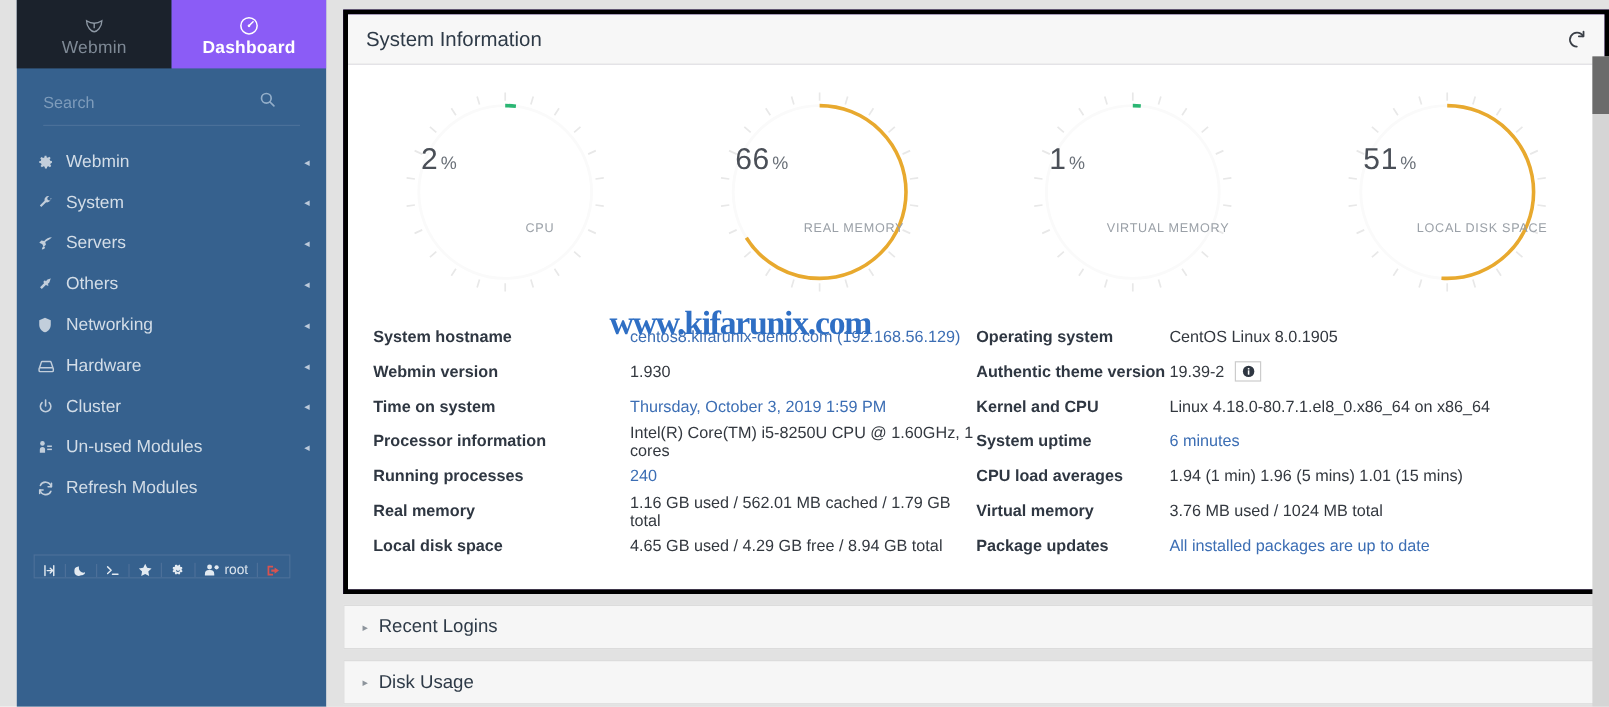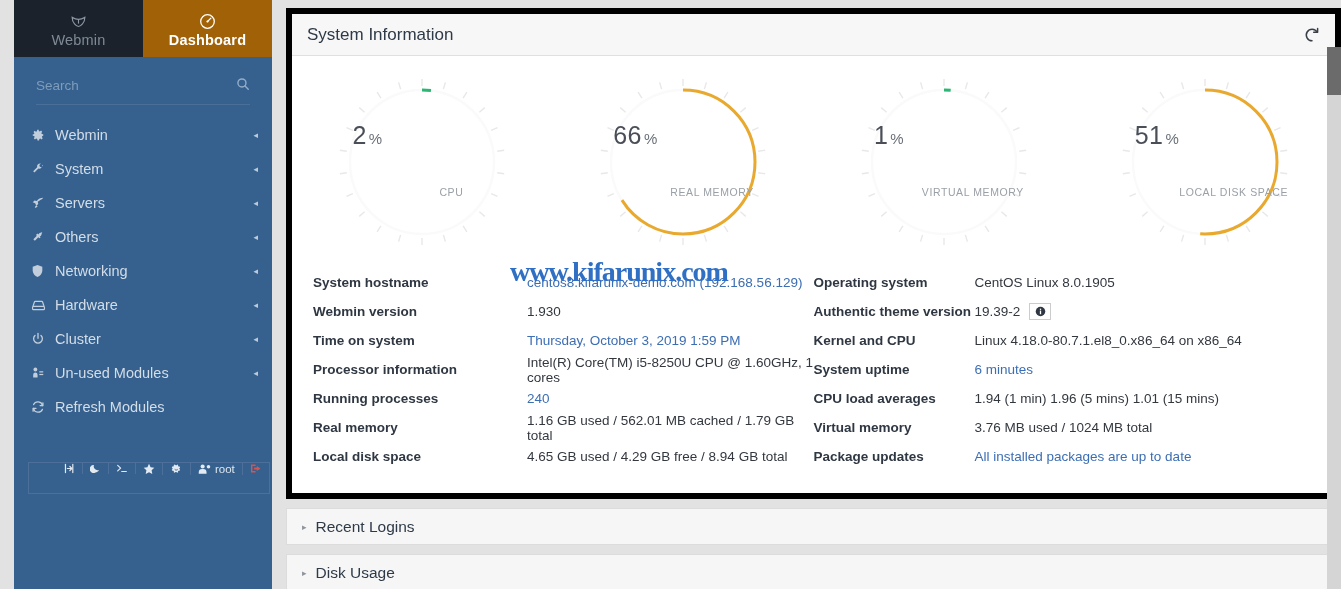--- a/index.html
+++ b/index.html
@@ -22,29 +22,29 @@
   .tabs { display: flex; height: 57px; }
   .tab {
     flex: 1 1 50%;
     display: flex; flex-direction: column;
     align-items: center; justify-content: center;
     gap: 2px;
     cursor: pointer;
     padding-top: 4px;
   }
   .tab.inactive { background: #1b222c; color: #7f8a96; }
-  .tab.active { background: #a16207; color: #ffffff; }
+  .tab.active { background: #8b5cf6; color: #ffffff; }
   .tab-icon { height: 17px; display:flex; align-items:center; justify-content:center; }
   .tab-label { font-size: 14.5px; letter-spacing: .2px; line-height: 16px; }
   .tab.active .tab-label { font-weight: bold; }
 
   .searchbar {
     height: 38px; margin: 10px 22px 0 22px;
     border-bottom: 1px solid #4a7099;
-    display: flex; align-items: center; justify-content: space-between;
+    display: flex; align-items: center; justify-content: flex-start;
   }
   .searchbar input {
     background: transparent; border: none; outline: none;
     color: #b9c8d8; font-size: 13.5px;
     font-family: "Liberation Sans", sans-serif;
     width: 180px;
   }
   .searchbar input::placeholder { color: #7e9cbb; }
   .search-ico { color: #93aec9; }
 
@@ -58,24 +58,23 @@
     width: 24px; flex: 0 0 24px;
     display:flex; align-items:center; justify-content:flex-start;
     color: #c2cedb;
   }
   .nav-label { flex: 1 1 auto; }
   .nav-caret { color: #bccadb; font-size: 9px; }
 
   
   #sidebar-tools {
     position: absolute; left: 14px; top: 462px;
-    display: flex; align-items: flex-start;
+    display: flex; align-items: flex-end;
     border: 1px solid #4c7099;
-    height: 32px;
-    padding-left: 28px;
+    height: 20px;
   }
   .tool {
     display: flex; align-items: center; justify-content: center;
     padding: 0 7px;
     border-right: 1px solid #4c7099;
     color: #e3eaf1; font-size: 11px; cursor: pointer;
     gap: 4px;
   }
   .tool:last-child { border-right: none; }
   .tool.logout { color: #d9534f; }
@@ -84,21 +83,21 @@
   
   #content {
     flex: 1 1 auto; height: 589px;
     background: #e2e2e2;
     padding: 8px 0 0 14px;
     position: relative;
     overflow: hidden;
   }
   .panel {
     background: #4c1d95;
-    border: 6px solid #000000;
+    border: 4px solid #000000;
     margin-bottom: 9px;
   }
   .panel-head {
     height: 42px;
     background: #f7f7f7;
     border-bottom: 1px solid #e0e0e0;
     display: flex; align-items: center;
     padding: 0 14px 0 15px;
   }
   .panel-title { font-size: 17px; color: #2e3a47; flex: 1 1 auto; }

